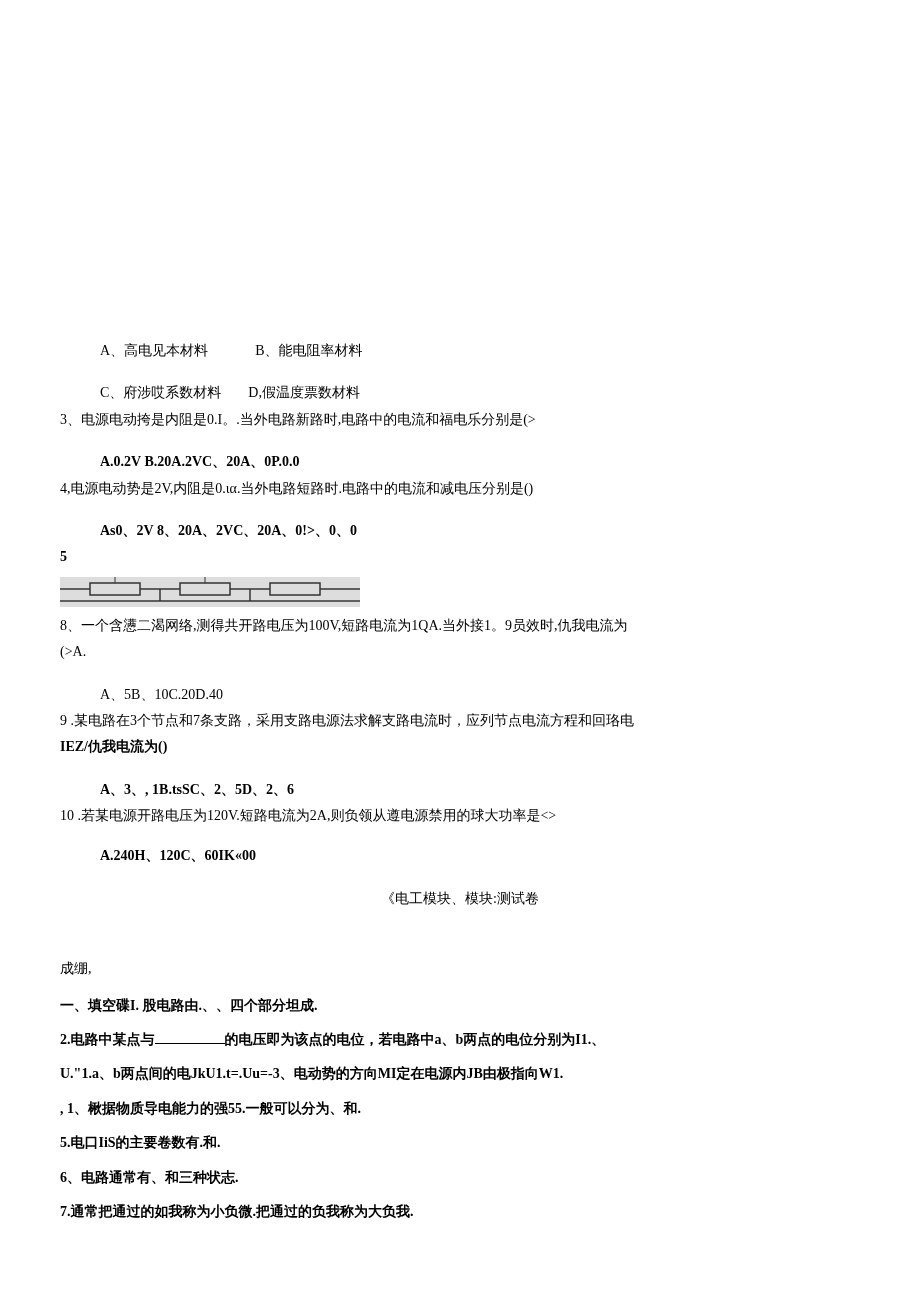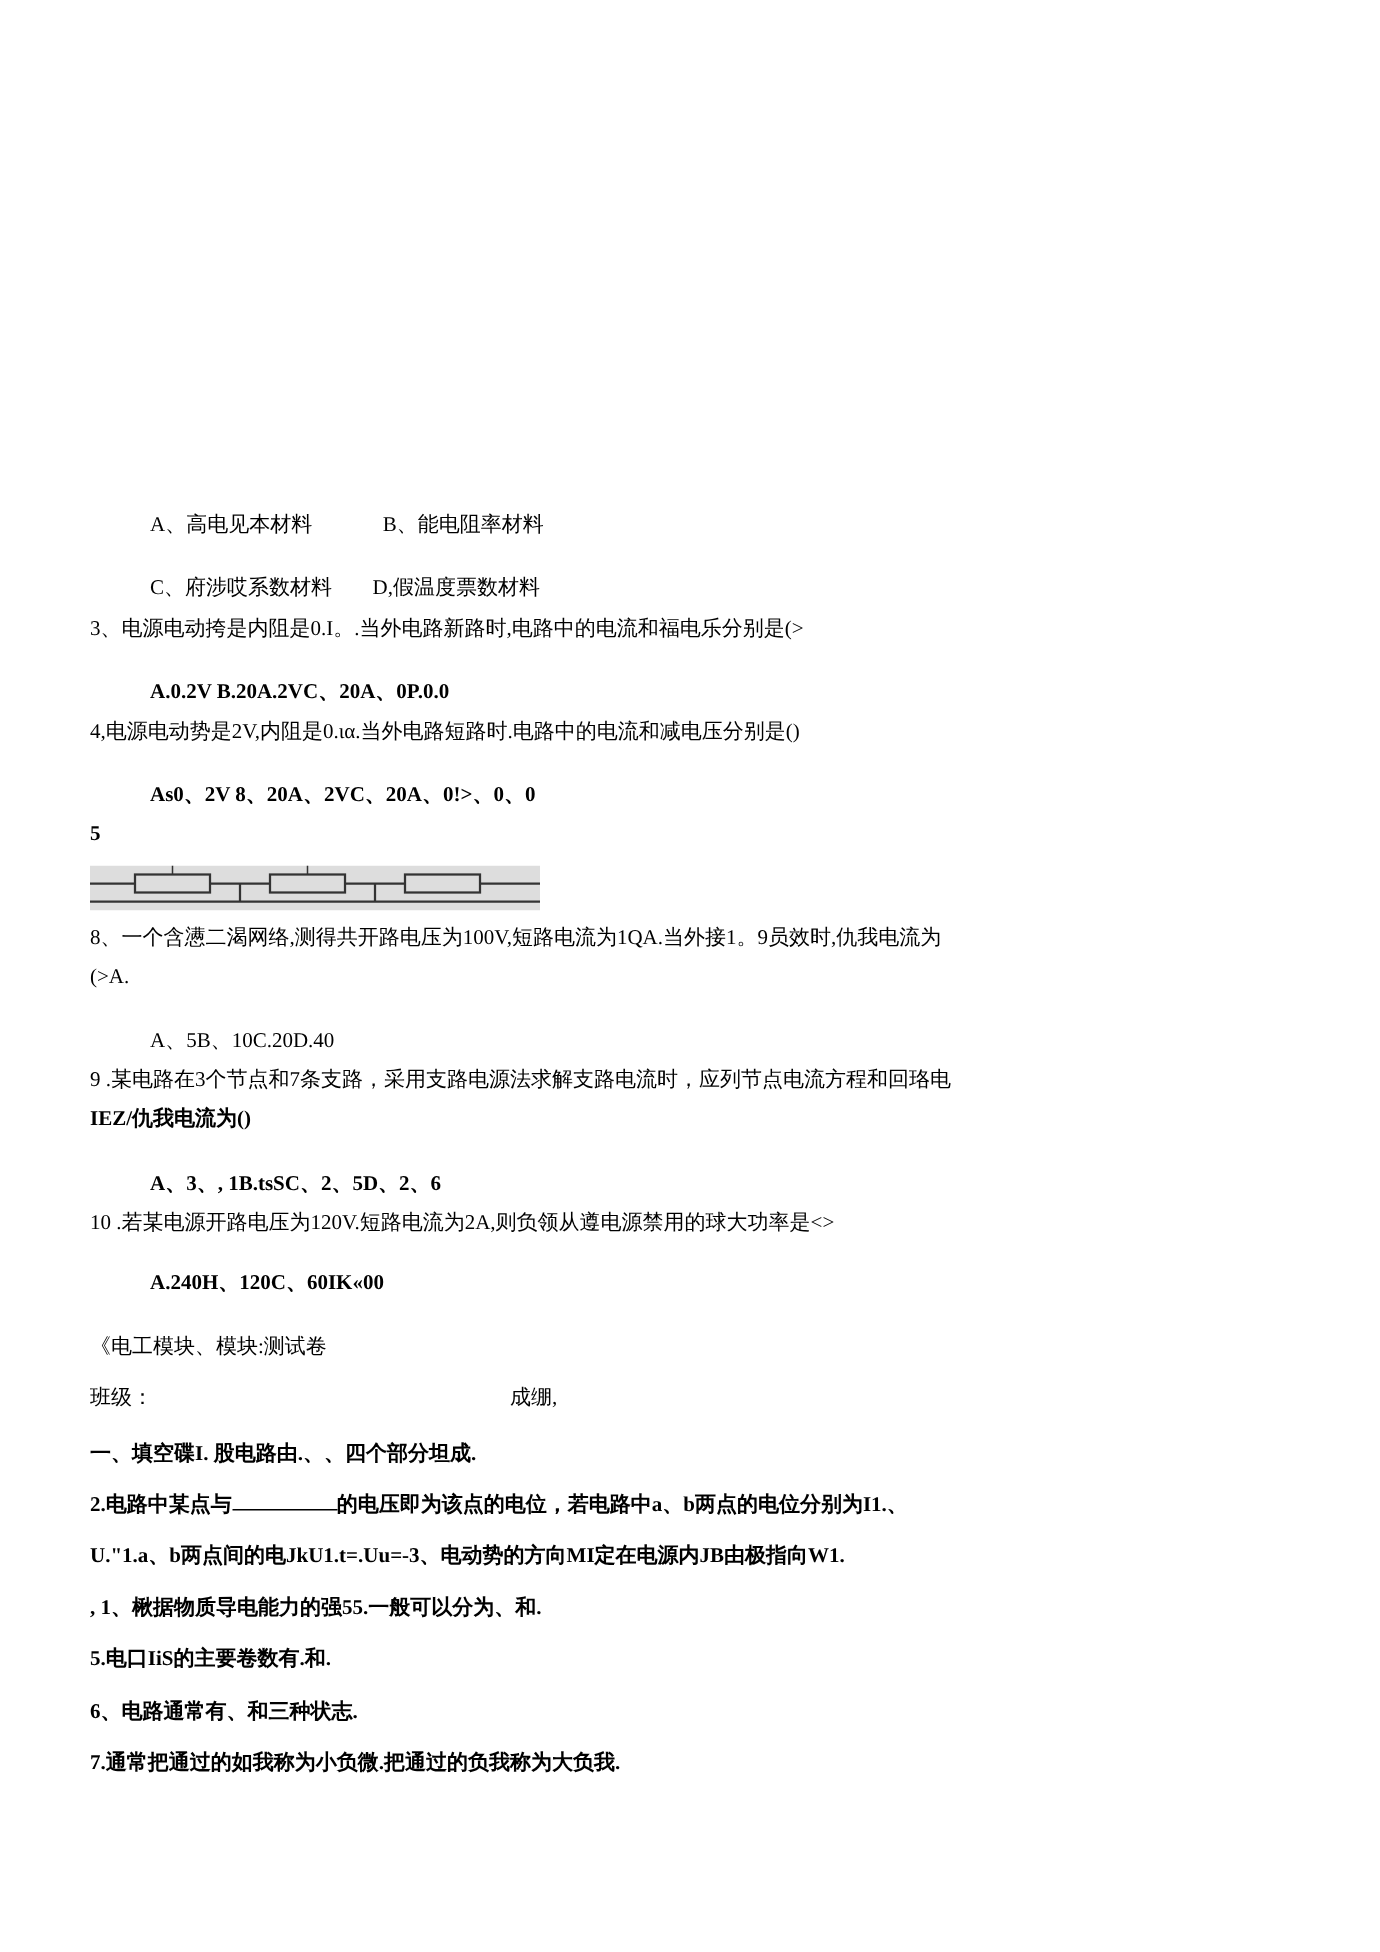--- a/index.html
+++ b/index.html
@@ -28,31 +28,33 @@
     }
     .diagram {
       margin: 8px 0;
       width: 300px;
       height: 30px;
     }
     .diagram svg {
       display: block;
     }
     .title-center {
+      text-align: center;
       margin: 20px 0 12px 0;
     }
     .row-fields {
       display: flex;
       margin-bottom: 14px;
     }
     .row-fields .left {
       flex: 0 0 280px;
     }
     .row-fields .right {
       flex: 1;
+      margin-top: 36px;
     }
     .section-line {
       margin: 12px 0;
       font-weight: bold;
     }
     .blank {
       border-bottom: 1px solid #000;
       display: inline-block;
       min-width: 70px;
     }
@@ -108,21 +110,20 @@
 <div class="line">9   .某电路在3个节点和7条支路，采用支路电源法求解支路电流时，应列节点电流方程和回珞电</div>
 <div class="line bold">IEZ/仇我电流为()</div>
 <div class="line indent-1 bold">A、3、, 1B.tsSC、2、5D、2、6</div>
 
 <div class="line">10   .若某电源开路电压为120V.短路电流为2A,则负领从遵电源禁用的球大功率是&lt;&gt;</div>
 <div class="line indent-1 bold q10-answer">A.240H、120C、60IK«00</div>
 
 <div class="title-center">《电工模块、模块:测试卷</div>
 
 <div class="row-fields">
-  <div class="left">班级：</div>
   <div class="right">成绷,</div>
 </div>
 
 <div class="section-line">一、填空碟I.           股电路由.、、四个部分坦成.</div>
 
 <div class="section-line">
   <span>2.电路中某点与</span><span class="blank"></span><span>的电压即为该点的电位，若电路中a、b两点的电位分别为I1.、</span>
 </div>
 
 <div class="section-line">U."1.a、b两点间的电JkU1.t=.Uu=-3、电动势的方向MI定在电源内JB由极指向W1.</div>

